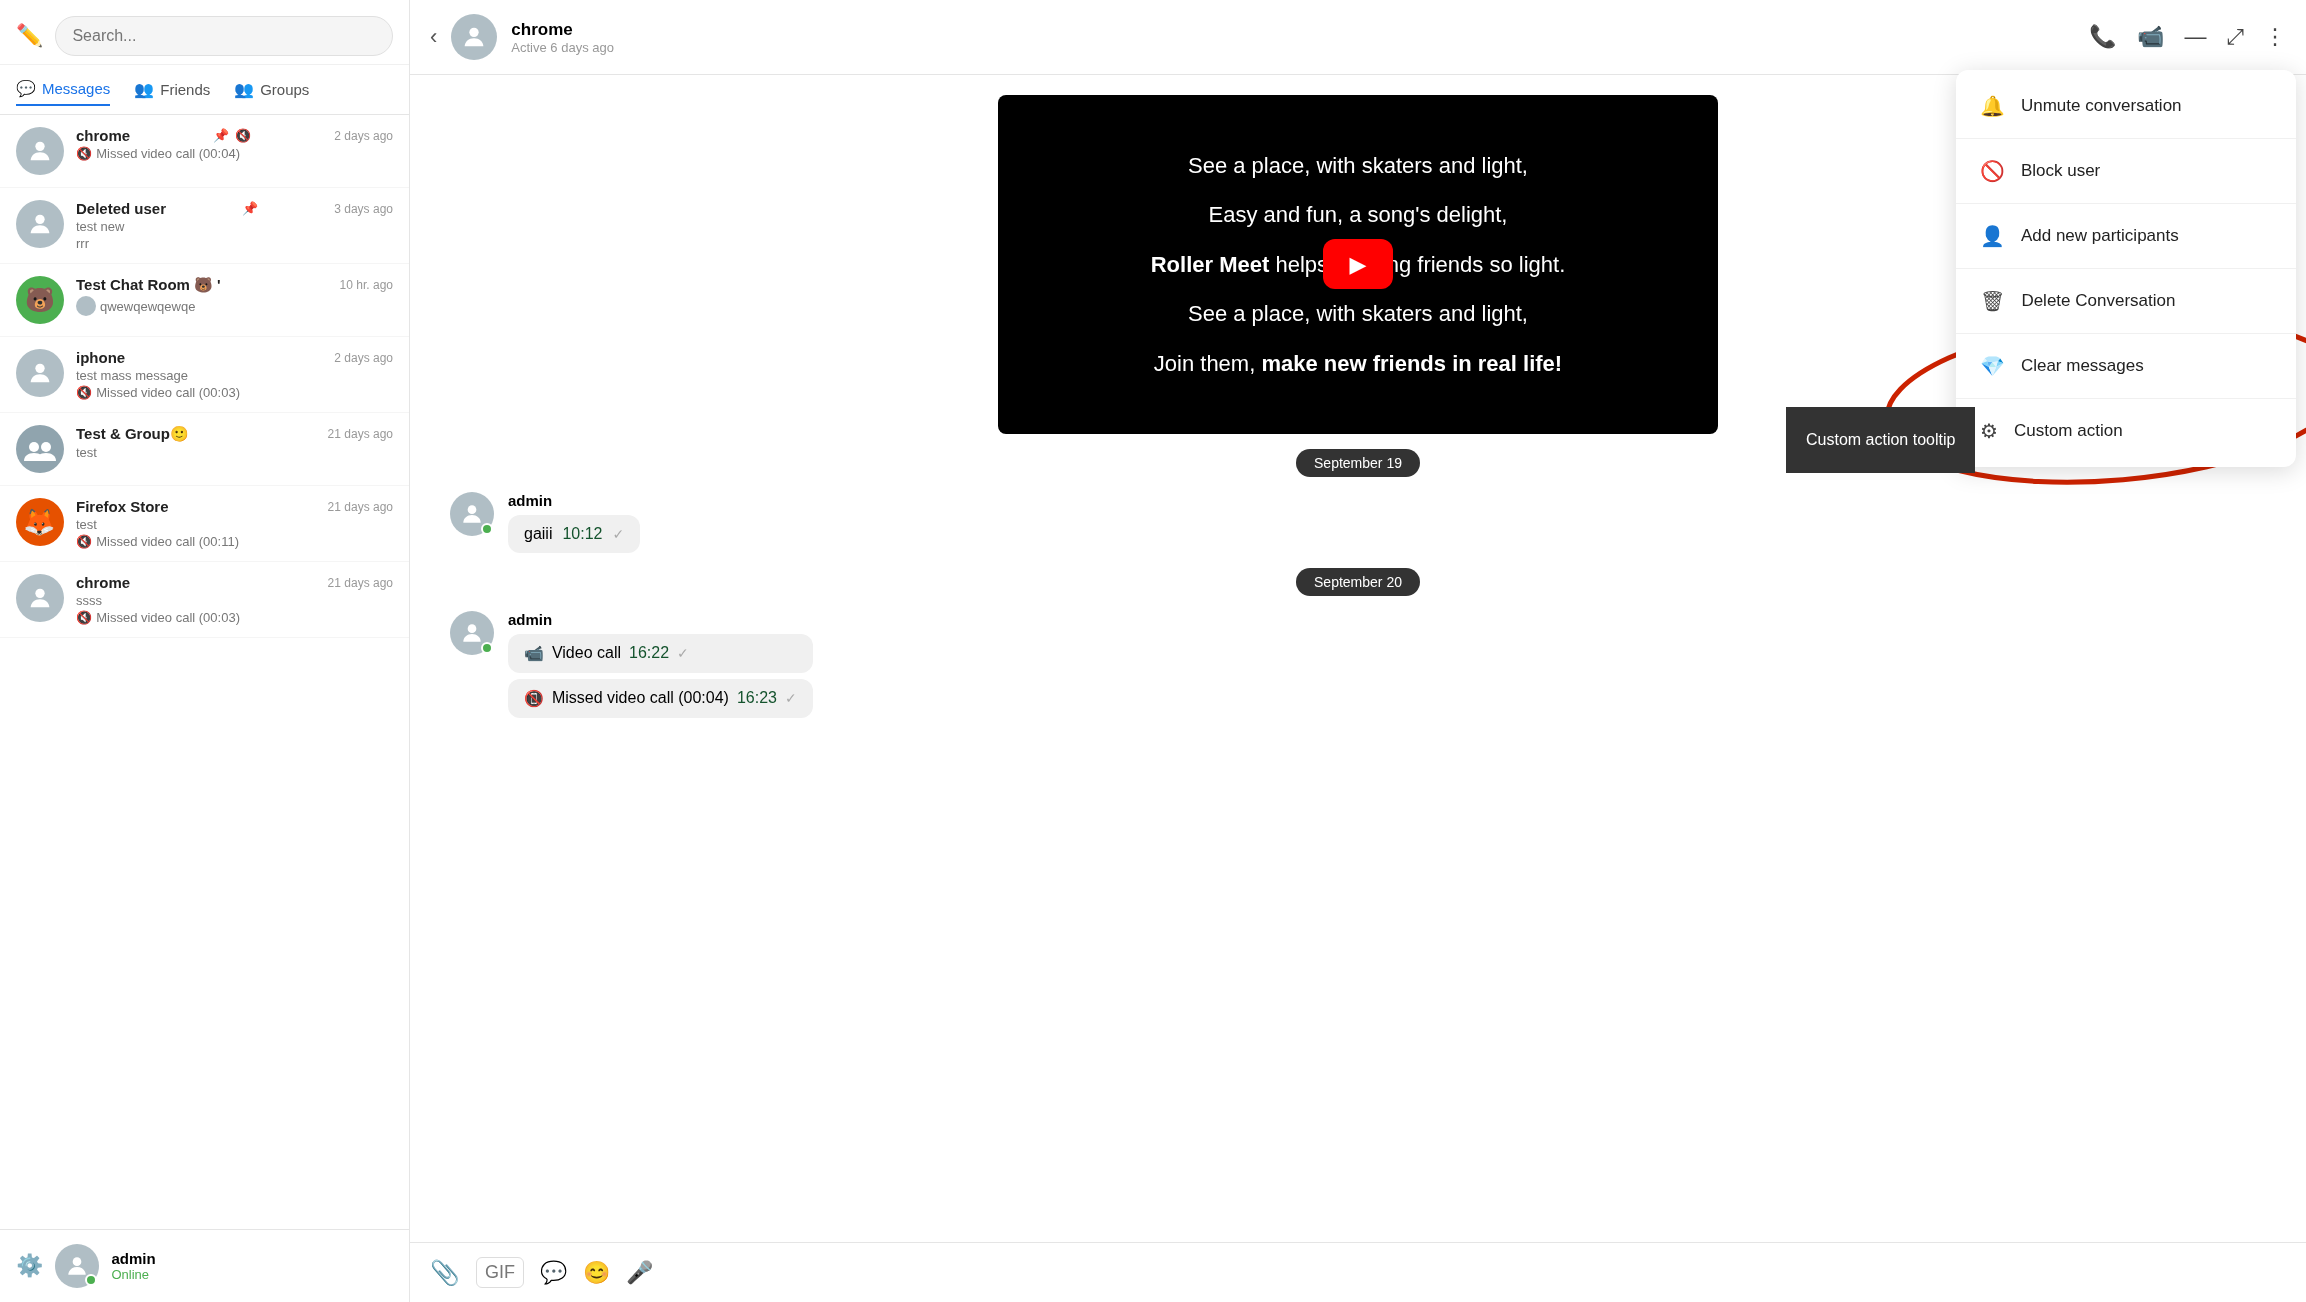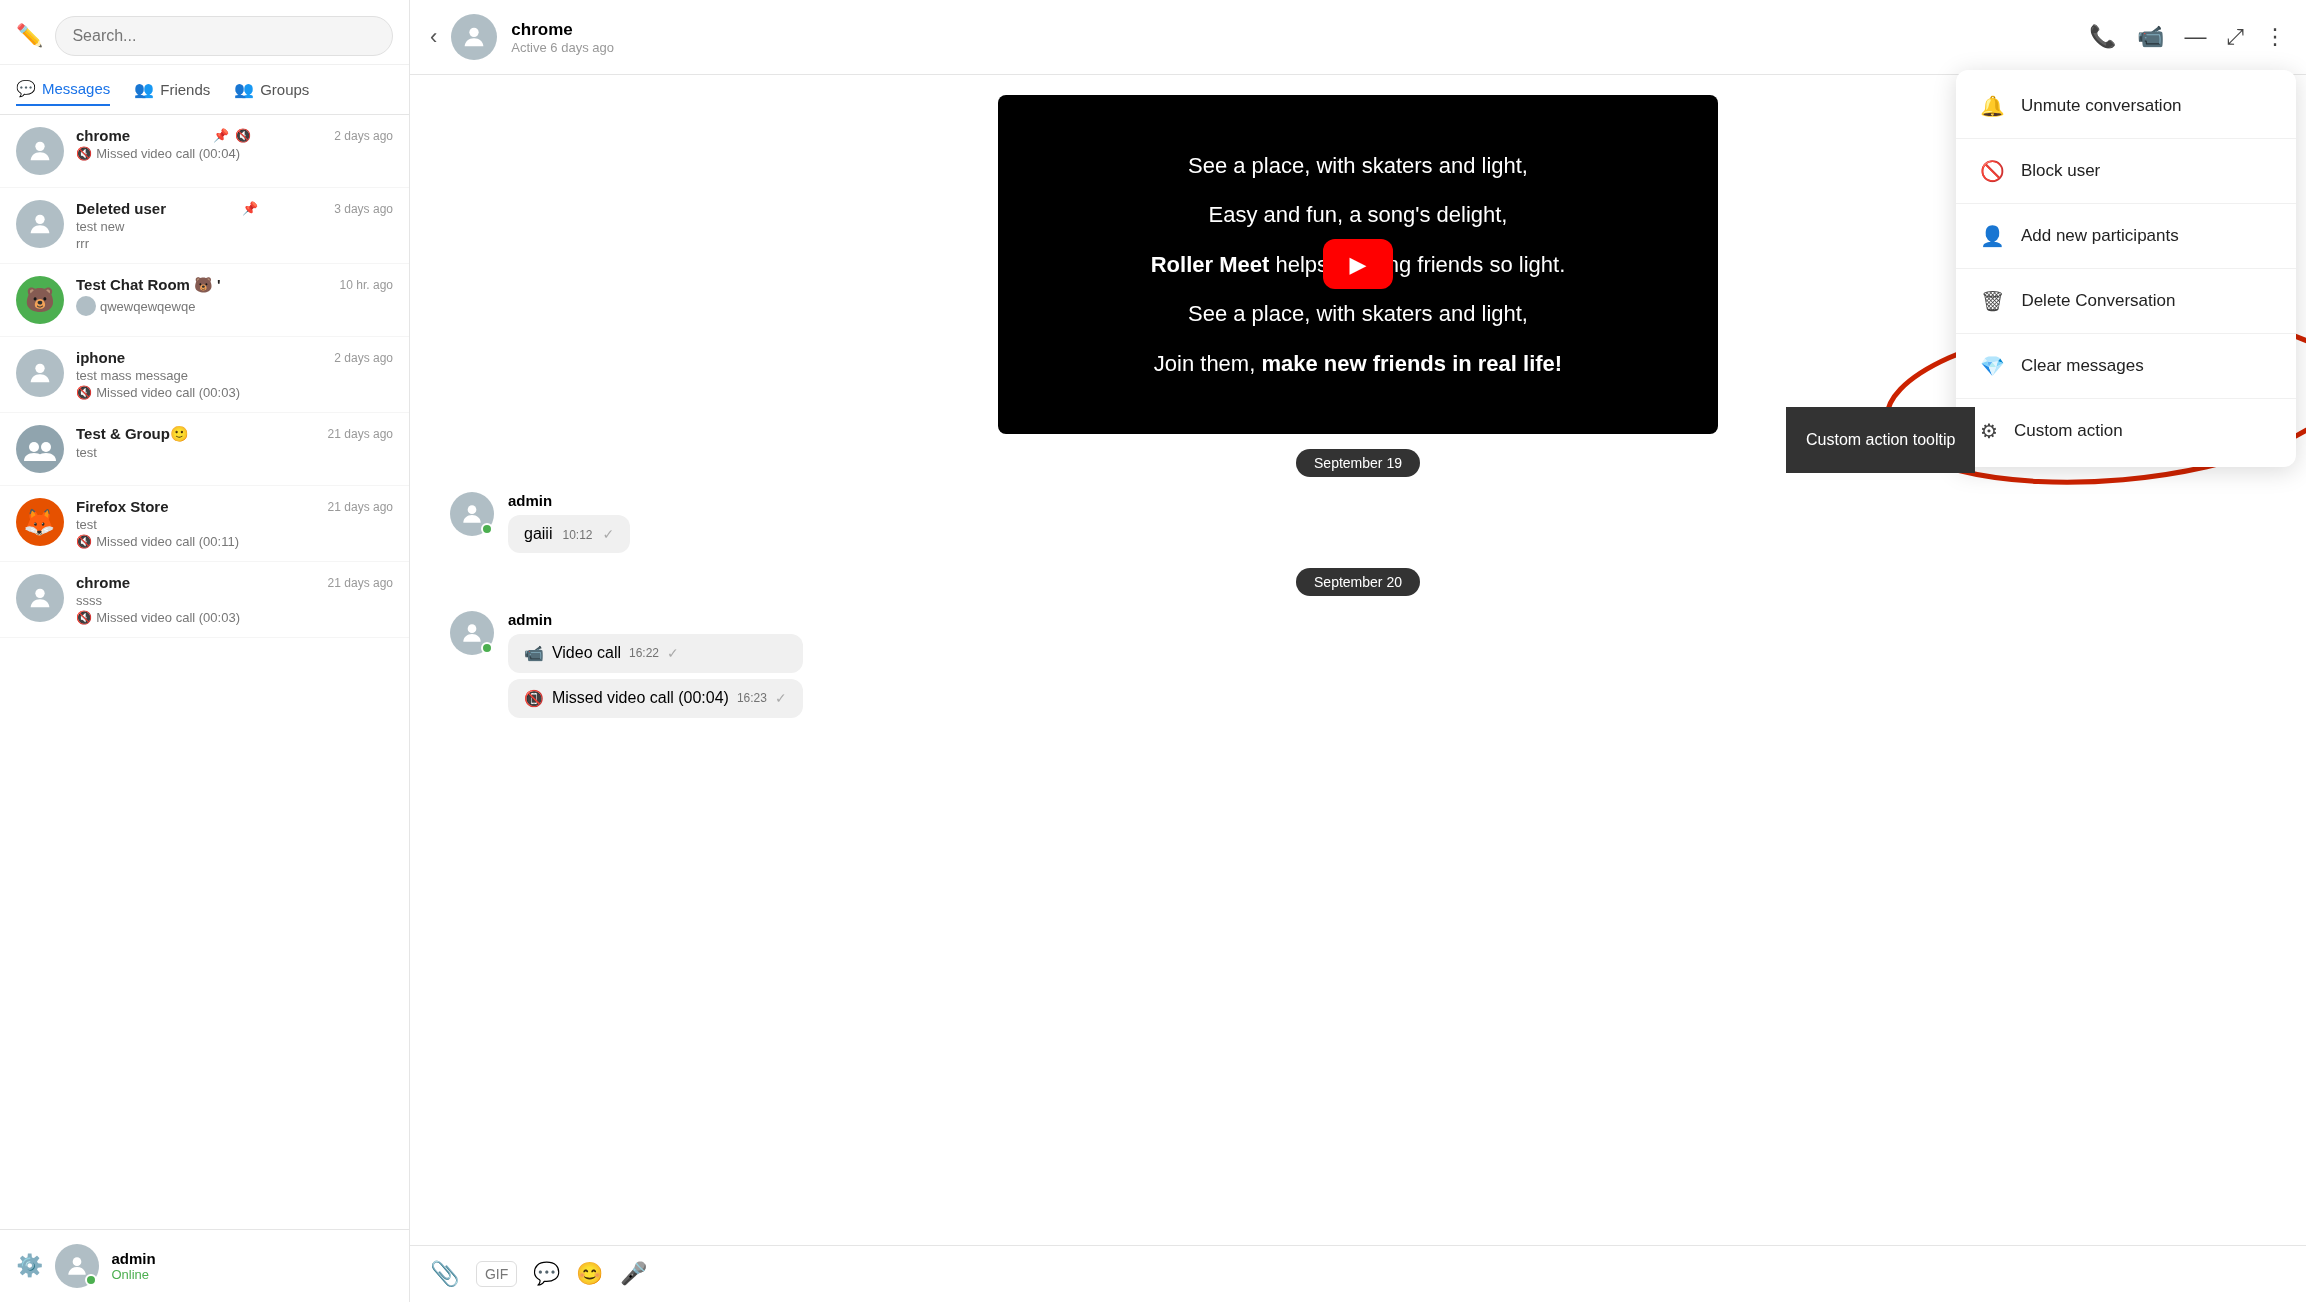--- a/index.html
+++ b/index.html
@@ -59,30 +59,30 @@
     .date-badge { text-align: center; margin: 20px 0; }
     .date-badge span { background: #333; color: #fff; padding: 6px 18px; border-radius: 20px; font-size: 14px; }
 
     .message-group { display: flex; gap: 14px; margin-bottom: 18px; }
     .message-avatar { width: 44px; height: 44px; border-radius: 50%; background: #b0bec5; flex-shrink: 0; position: relative; display: flex; align-items: center; justify-content: center; }
     .msg-online-dot { width: 12px; height: 12px; background: #4caf50; border-radius: 50%; position: absolute; bottom: 1px; right: 1px; border: 2px solid #fff; }
     .message-content { display: flex; flex-direction: column; gap: 6px; }
     .message-sender { font-weight: 600; font-size: 15px; }
     .message-bubble { background: #f0f0f0; border-radius: 12px; padding: 10px 16px; display: inline-flex; align-items: baseline; gap: 10px; font-size: 16px; }
     .message-bubble.call { display: inline-flex; align-items: center; gap: 8px; }
-    .message-time { font-size: 12px; color: #737373; white-space: nowrap; }
+    .message-time { font-size: 16px; color: #14532d; white-space: nowrap; }
     .message-check { color: #aaa; font-size: 14px; }
     .call-icon { font-size: 16px; }
 
     
     .message-input-area { padding: 14px 20px; border-top: 1px solid #e5e5e5; display: flex; align-items: center; gap: 16px; }
     .attach-btn { font-size: 24px; color: #777; cursor: pointer; }
     .msg-input { flex: 1; font-size: 16px; color: #999; border: none; outline: none; background: transparent; }
     .input-actions { display: flex; gap: 16px; align-items: center; }
-    .input-action-btn { font-size: 14px; color: #777; cursor: pointer; border: 1px solid #ddd; border-radius: 6px; padding: 4px 8px; }
+    .input-action-btn { font-size: 18px; color: #777; cursor: pointer; border: 1px solid #ddd; border-radius: 6px; padding: 4px 8px; }
     .input-action-icon { font-size: 22px; color: #777; cursor: pointer; }
 
     
     .dropdown-menu { position: absolute; right: 10px; top: 70px; background: #fff; border-radius: 12px; box-shadow: 0 4px 24px rgba(0,0,0,0.15); width: 340px; z-index: 100; padding: 8px 0; }
     .dropdown-item { display: flex; align-items: center; gap: 16px; padding: 16px 24px; cursor: pointer; font-size: 17px; color: #222; }
     .dropdown-icon { font-size: 20px; color: #444; }
     .dropdown-divider { height: 1px; background: #f0f0f0; margin: 4px 0; }
     .tooltip-box { background: #333; color: #fff; border-radius: 0; padding: 24px 20px; font-size: 16px; white-space: nowrap; display: inline-block; }
 
     

